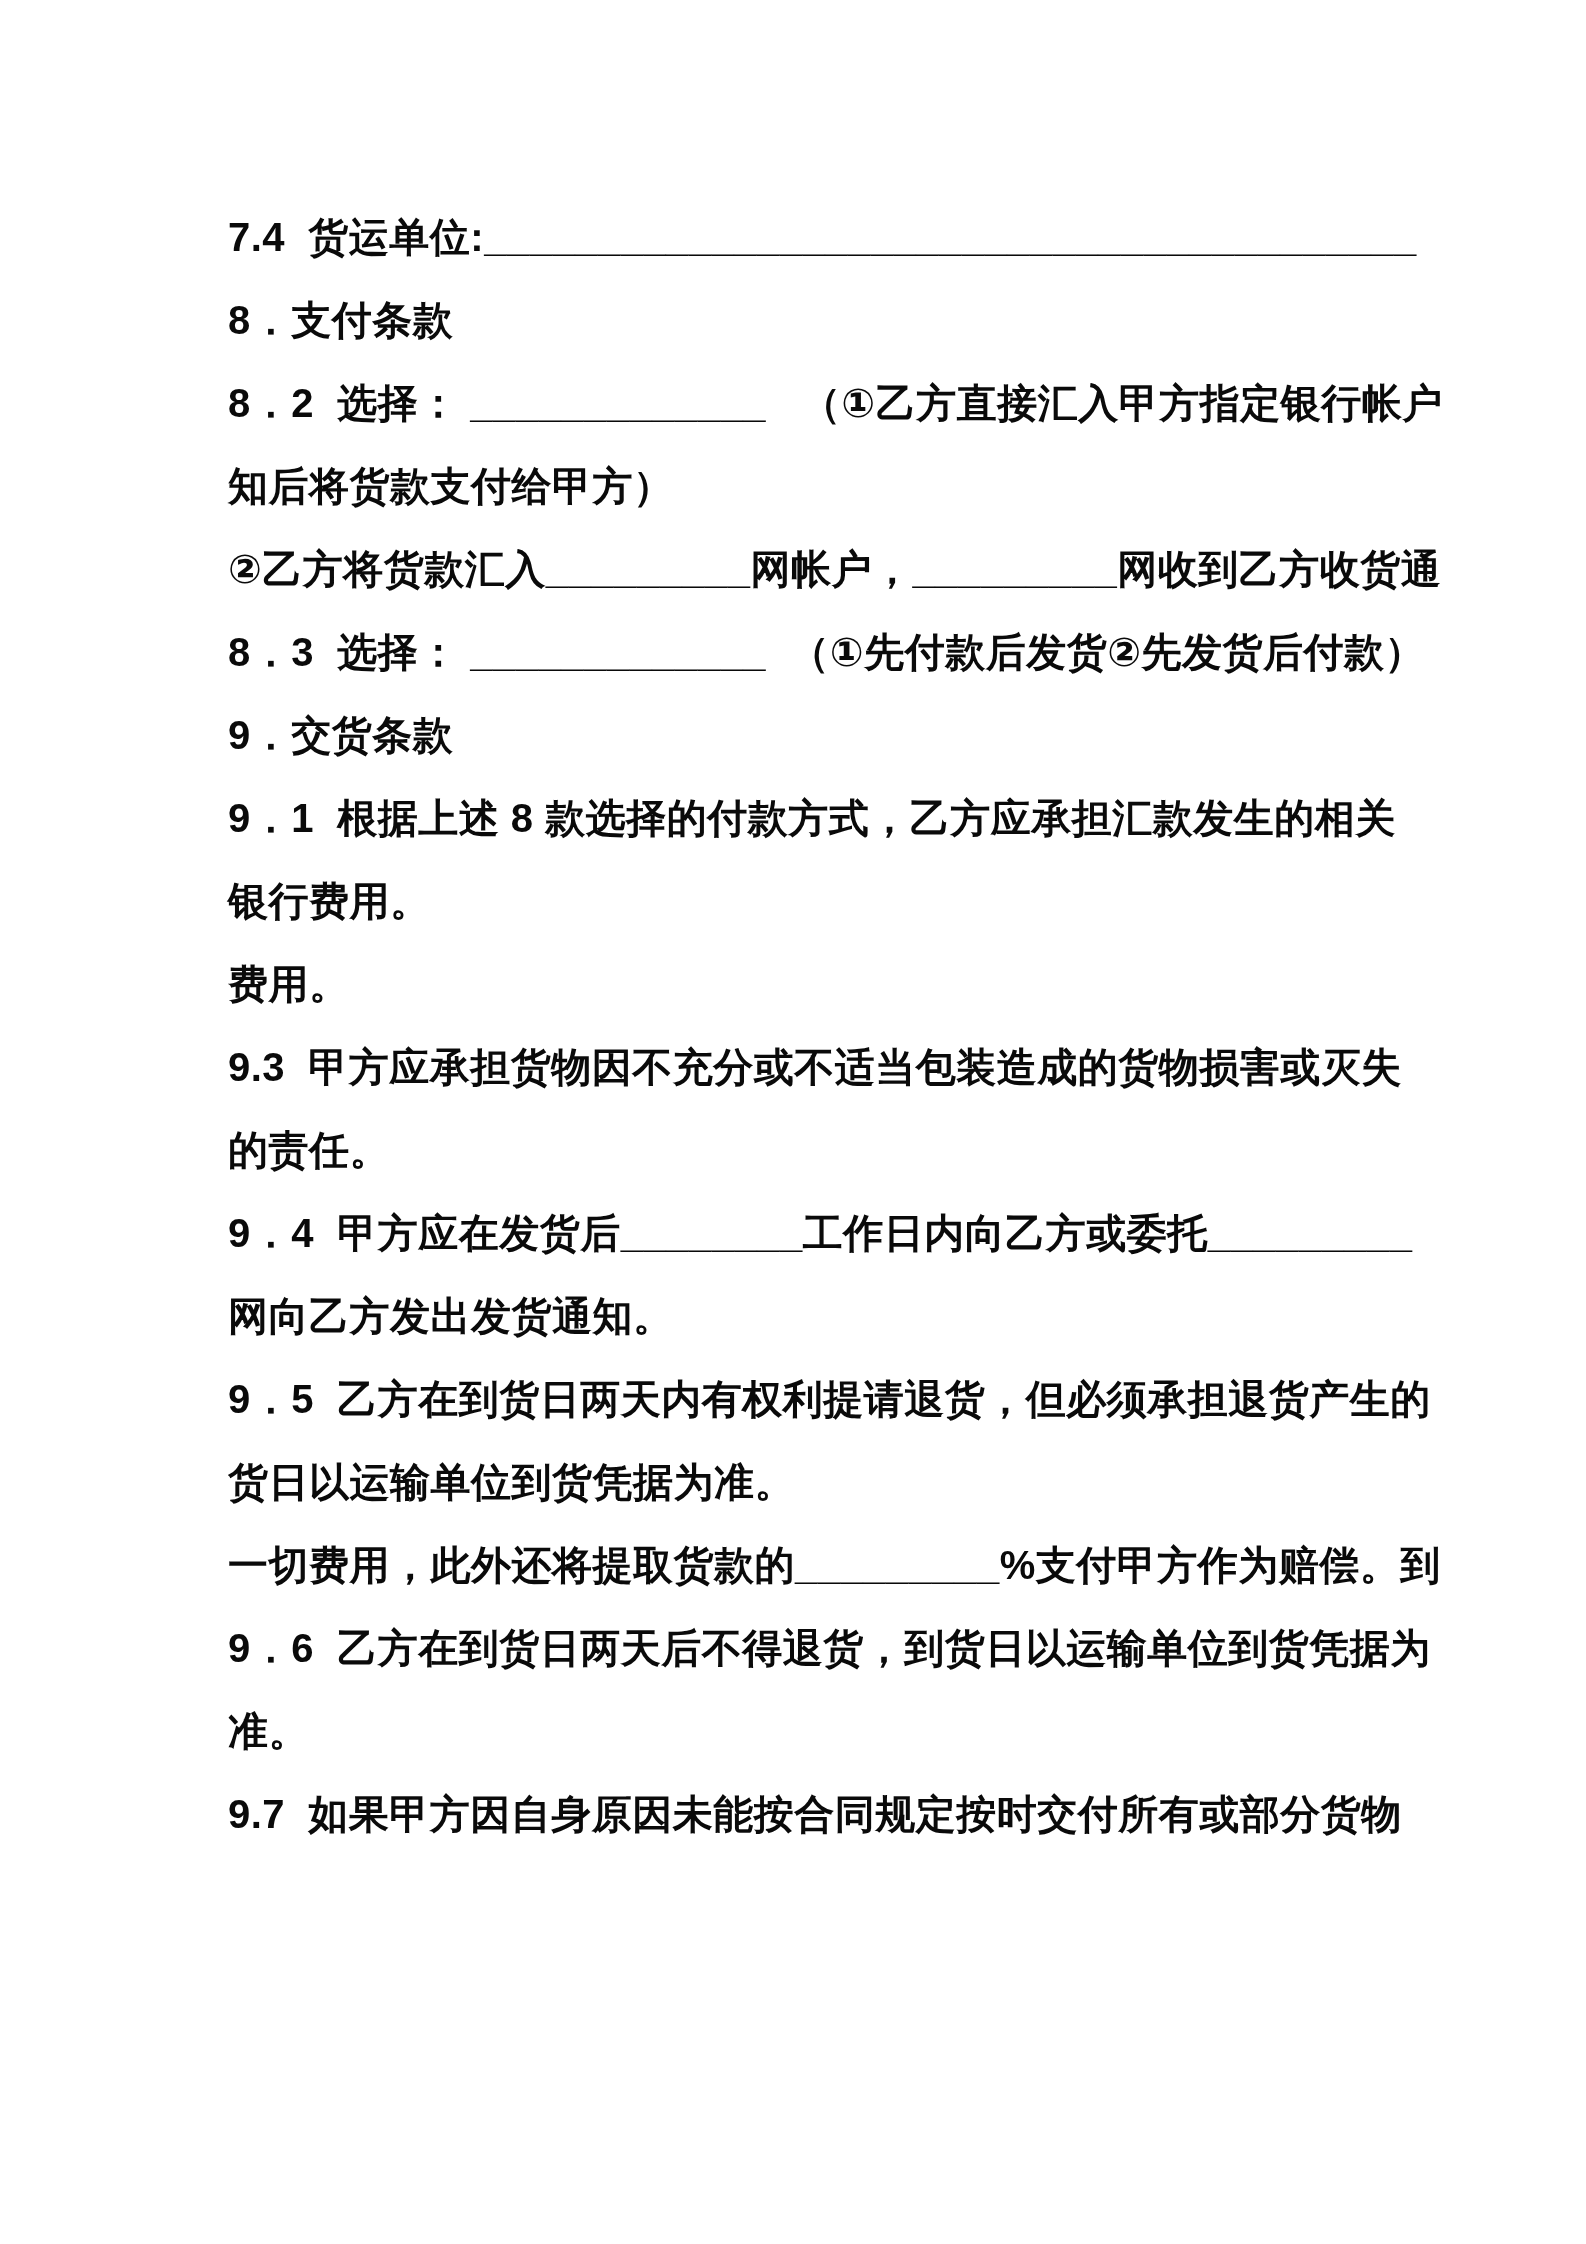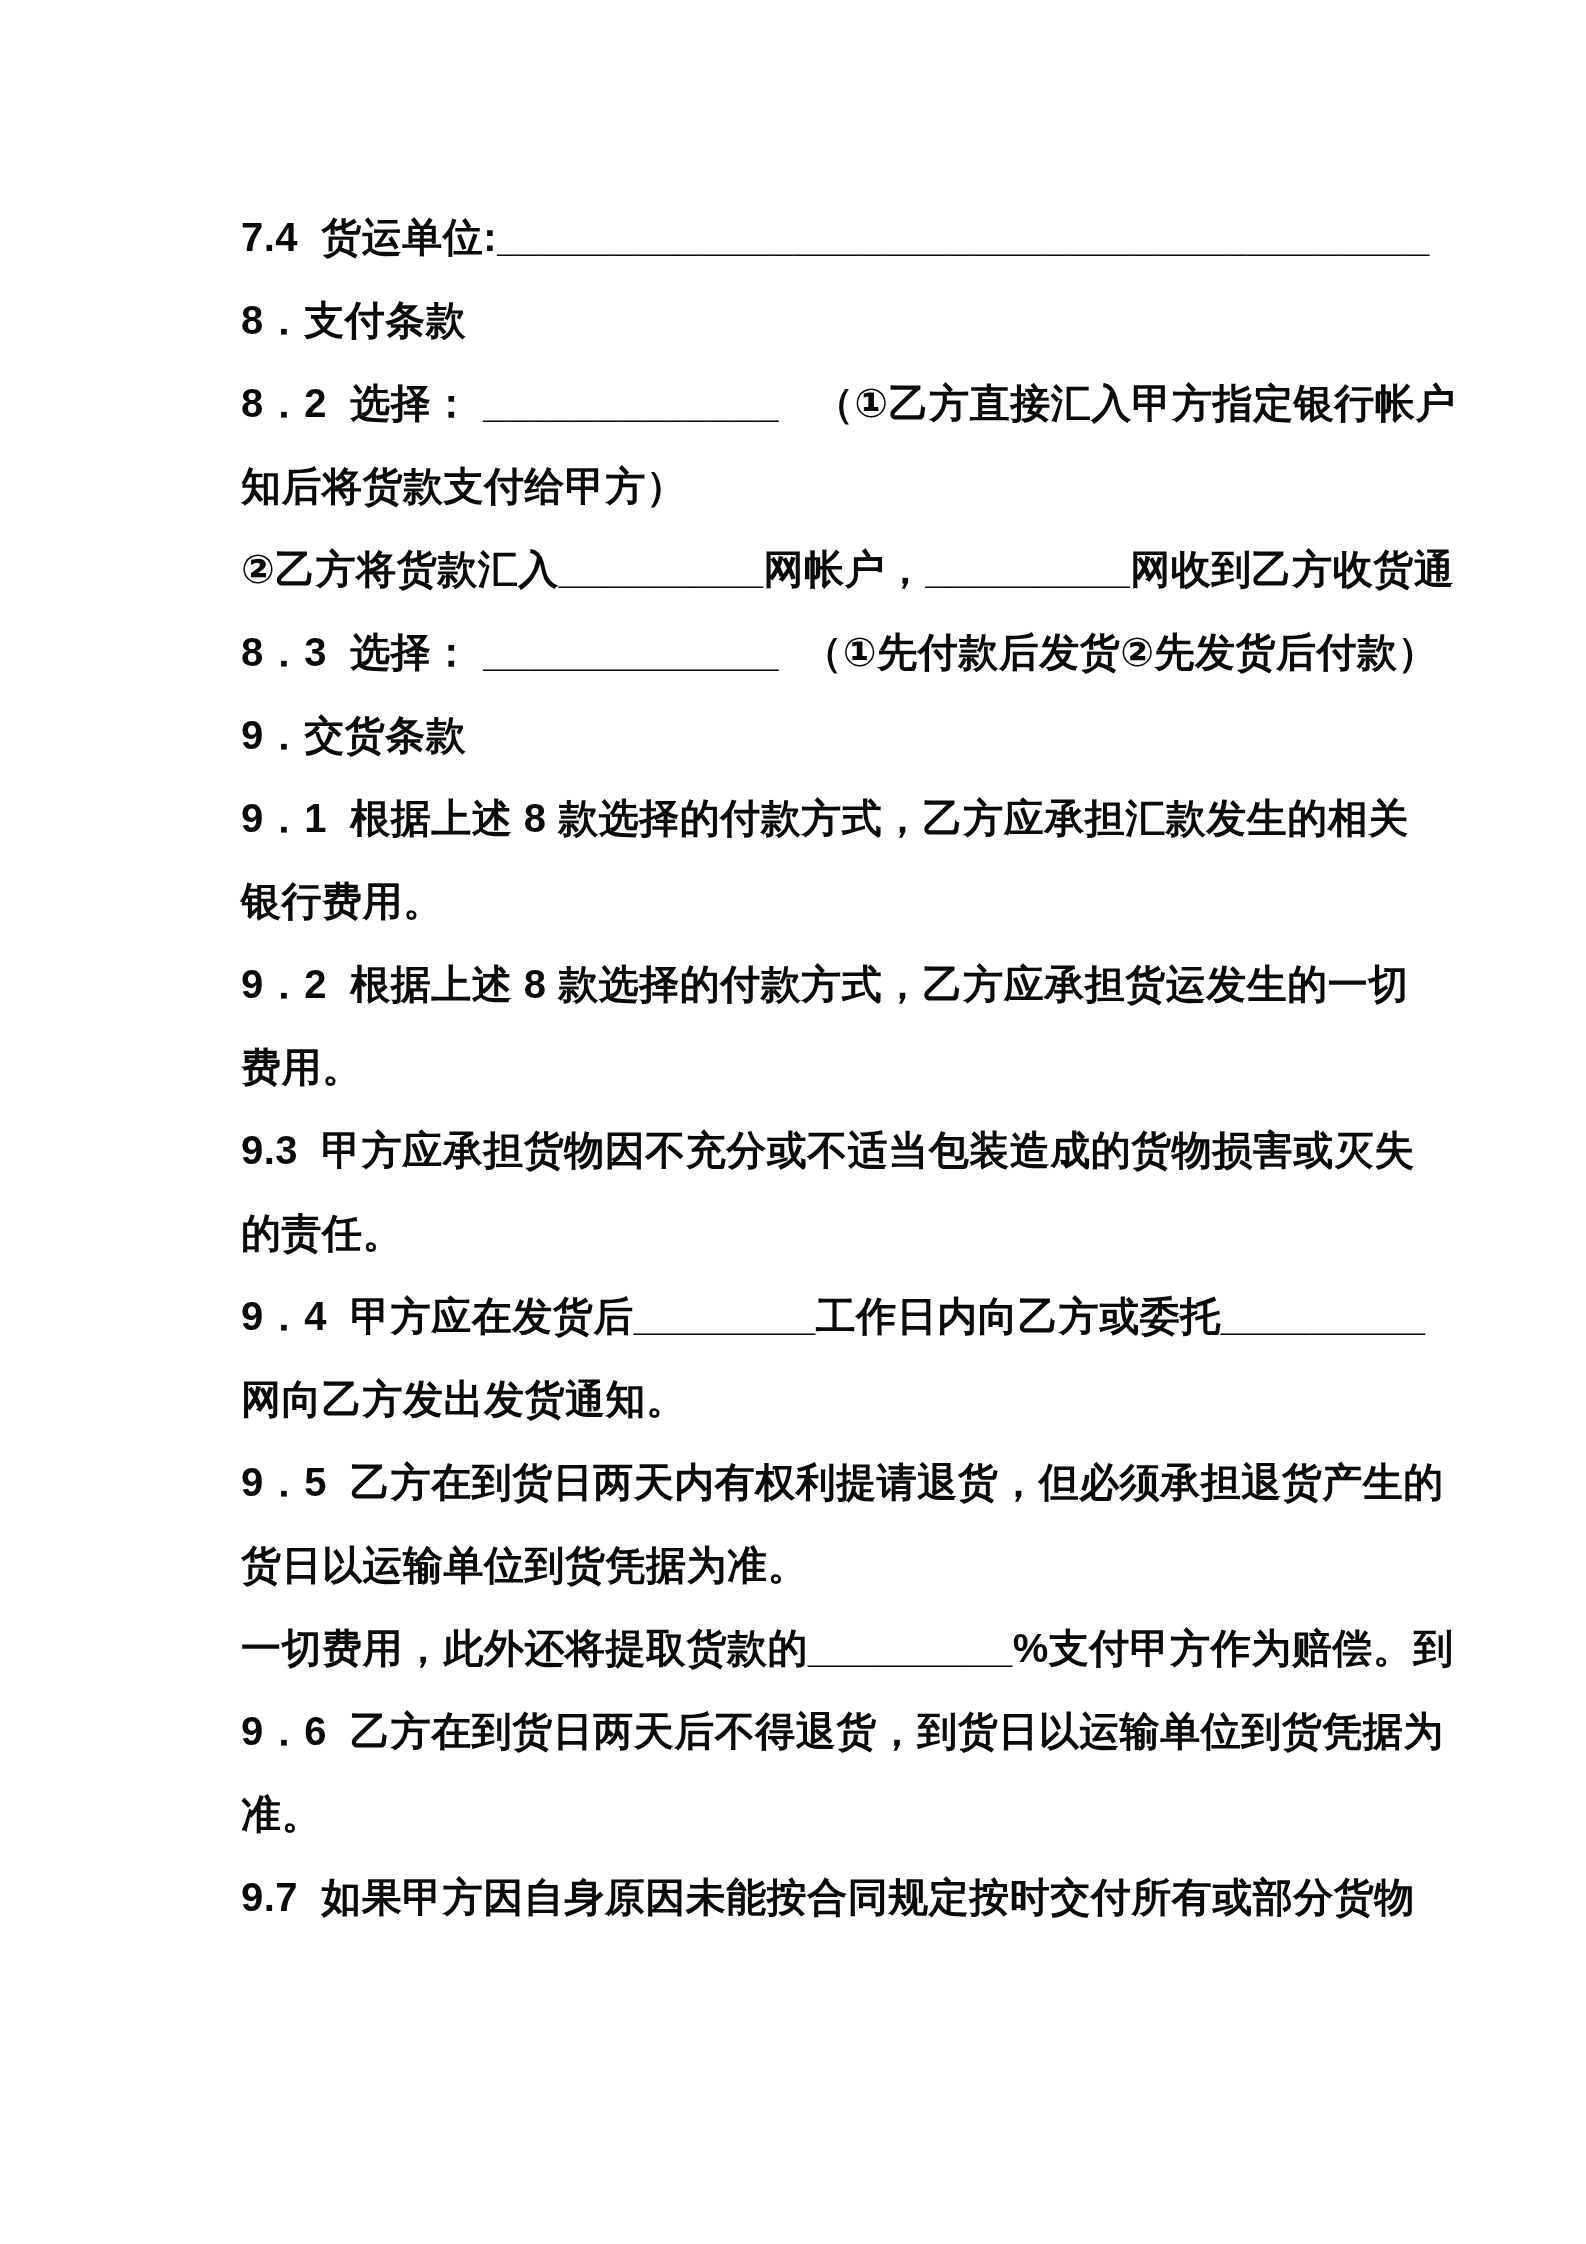--- a/index.html
+++ b/index.html
@@ -10,21 +10,21 @@
   .page {
     position: relative;
     width: 1586px;
     height: 2244px;
     background: #ffffff;
     overflow: hidden;
     font-family: "Liberation Sans", "DejaVu Sans", sans-serif;
   }
   .textblock {
     position: absolute;
-    left: 241px;
+    left: 228px;
     top: 196px;
     width: 1140px;
   }
   .line {
     margin: 0;
     padding: 0;
     height: 83px;
     line-height: 83px;
     font-size: 40px;
     font-weight: 700;
@@ -40,21 +40,20 @@
   <div class="textblock">
     <p class="line">7.4  货运单位:_________________________________________</p>
     <p class="line">8．支付条款</p>
     <p class="line">8．2  选择： _____________   （①乙方直接汇入甲方指定银行帐户</p>
     <p class="line">知后将货款支付给甲方）</p>
     <p class="line">②乙方将货款汇入_________网帐户，_________网收到乙方收货通</p>
     <p class="line">8．3  选择： _____________  （①先付款后发货②先发货后付款）</p>
     <p class="line">9．交货条款</p>
     <p class="line">9．1  根据上述 8 款选择的付款方式，乙方应承担汇款发生的相关</p>
     <p class="line">银行费用。</p>
-    <p class="line">9．2  根据上述 8 款选择的付款方式，乙方应承担货运发生的一切</p>
     <p class="line">费用。</p>
     <p class="line">9.3  甲方应承担货物因不充分或不适当包装造成的货物损害或灭失</p>
     <p class="line">的责任。</p>
     <p class="line">9．4  甲方应在发货后________工作日内向乙方或委托_________</p>
     <p class="line">网向乙方发出发货通知。</p>
     <p class="line">9．5  乙方在到货日两天内有权利提请退货，但必须承担退货产生的</p>
     <p class="line">货日以运输单位到货凭据为准。</p>
     <p class="line">一切费用，此外还将提取货款的_________%支付甲方作为赔偿。到</p>
     <p class="line">9．6  乙方在到货日两天后不得退货，到货日以运输单位到货凭据为</p>
     <p class="line">准。</p>

